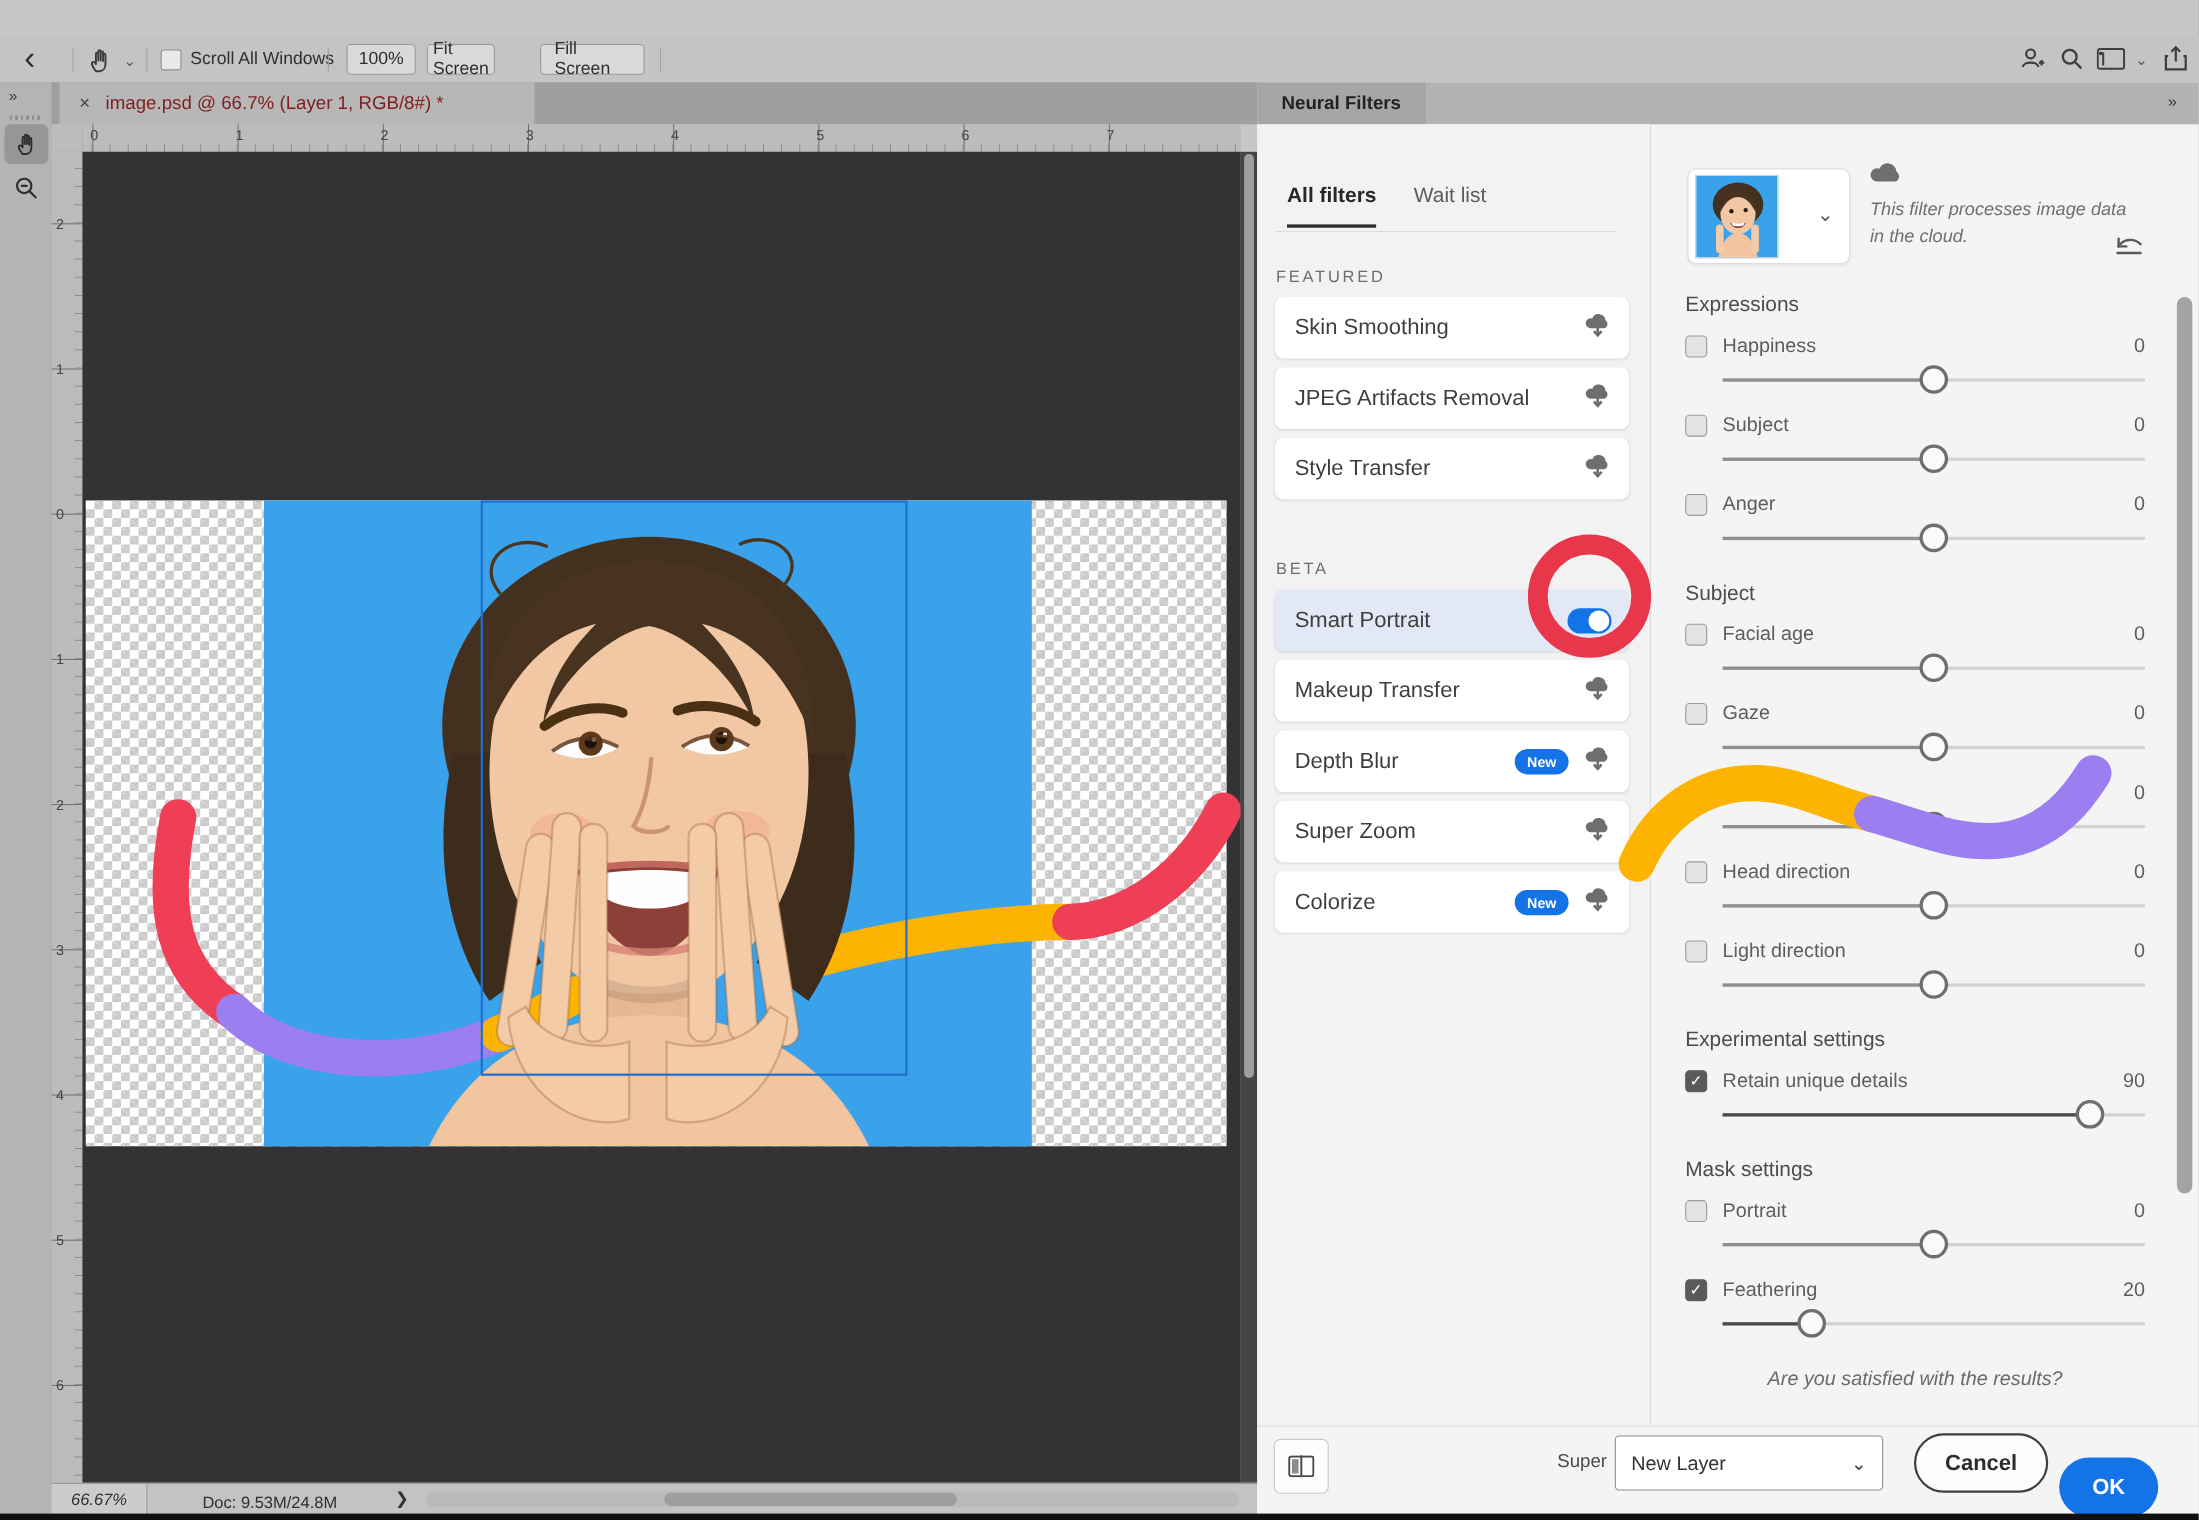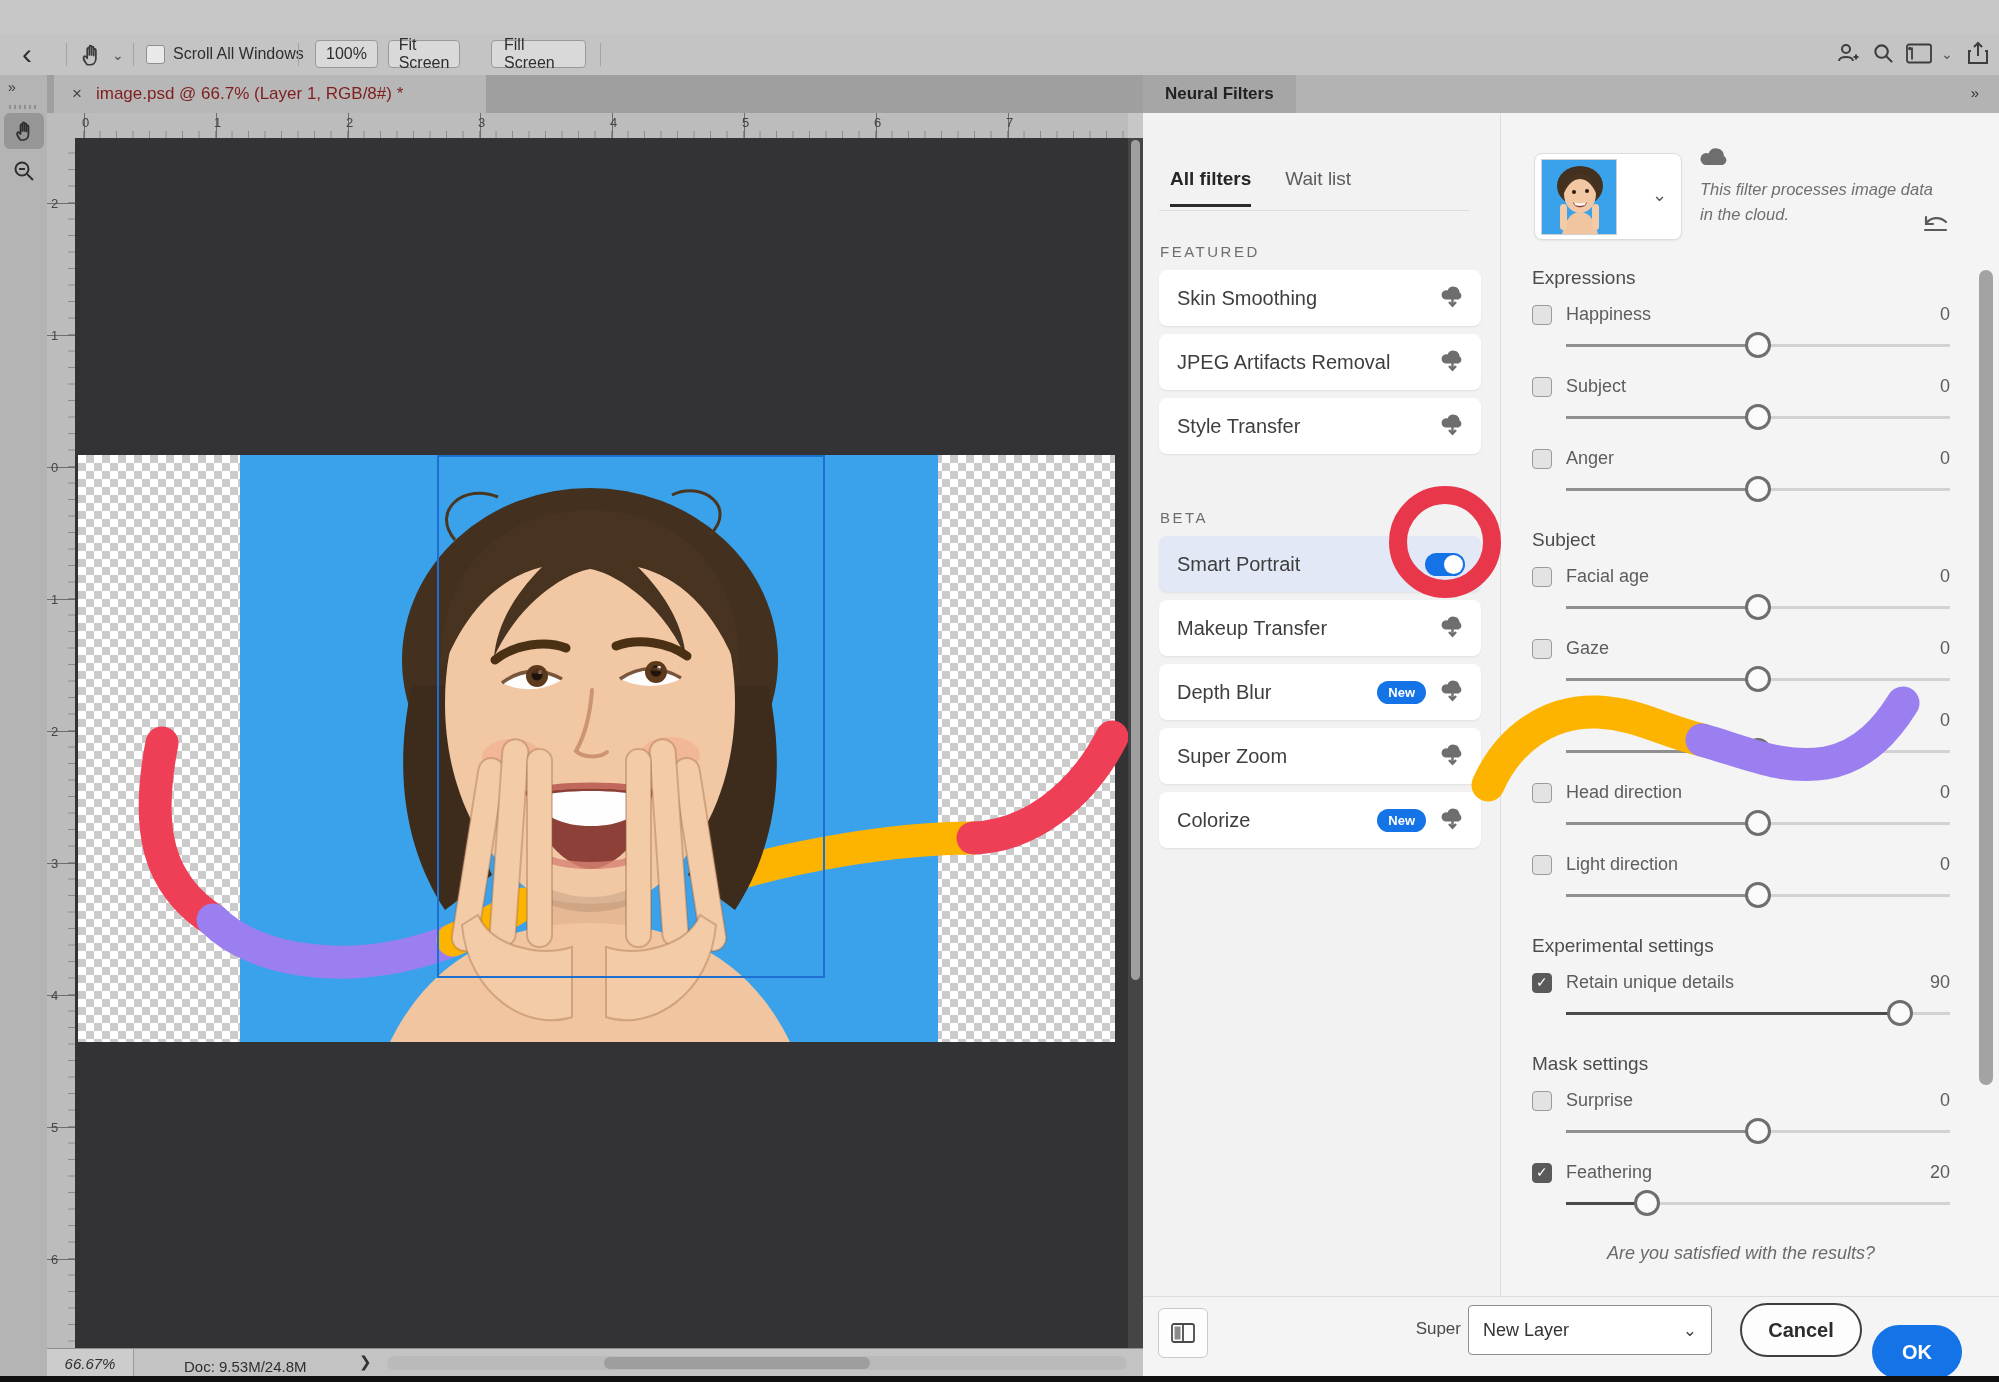--- a/index.html
+++ b/index.html
@@ -189,21 +189,21 @@
       <svg width="26" height="26" viewBox="0 0 24 24">
           <path d="M8.5,21 C6,18 4.5,14.5 5.5,13.5 C6.5,12.5 8,14 8.5,15 L8.5,6.5 C8.5,5 10.5,5 10.5,6.5 L10.5,12 L10.5,4.5 C10.5,3 12.5,3 12.5,4.5 L12.5,12 L12.5,5.5 C12.5,4 14.5,4 14.5,5.5 L14.5,12.5 L14.5,7.5 C14.5,6 16.5,6 16.5,7.5 L16.5,15 C16.5,19 14,21 11.5,21 Z" fill="none" stroke="#3b3b3b" stroke-width="1.6" stroke-linejoin="round" stroke-linecap="round"></path>
         </svg>
     </div>
     <div class="ob-chev" style="left:112px">⌄</div>
     <div class="ob-sep" style="left:133px"></div>
     <div class="ob-check"></div>
     <div class="ob-label">Scroll All Windows</div>
     <div class="ob-sep" style="left:298px"></div>
     <div class="ob-btn" style="left:315px;width:63px">100%</div>
-    <div class="ob-btn" style="left:388px;width:72px">Fit Screen</div>
+    <div class="ob-btn" style="left:388px;width:62px">Fit Screen</div>
     <div class="ob-btn" style="left:491px;width:95px">Fill Screen</div>
     <div class="ob-sep" style="left:600px"></div>
     <div class="ob-icon" style="left:1836px;top:7px">
       <svg width="24" height="24" viewBox="0 0 24 24" fill="none" stroke="#3d3d3d" stroke-width="2">
           <circle cx="10" cy="8" r="4"></circle>
           <path d="M3,20 C3,14.5 17,14.5 17,20"></path>
           <path d="M17.5,16 h5 M20,13.5 v5"></path>
         </svg>
     </div>
     <div class="ob-icon" style="left:1872px;top:8px">
@@ -627,21 +627,21 @@
                   </div>
                 </div>
             </div>
 
             <div>
               <div class="sec-title">Mask settings</div>
               <div>
 
                   <div class="srow" style="--pos: 50%;">
                     <span class="cb"></span>
-                    <span class="lbl">Surprise</span>
+                    <span class="lbl">Portrait</span>
                     <span class="val">0</span>
                     <div class="track" style="--pos: 50%;">
                       <div class="fill"></div>
                       <div class="knob"></div>
                     </div>
                   </div>
 
                   <div class="srow on" style="--pos: 21%;">
                     <span class="cb on"></span>
                     <span class="lbl">Feathering</span>

